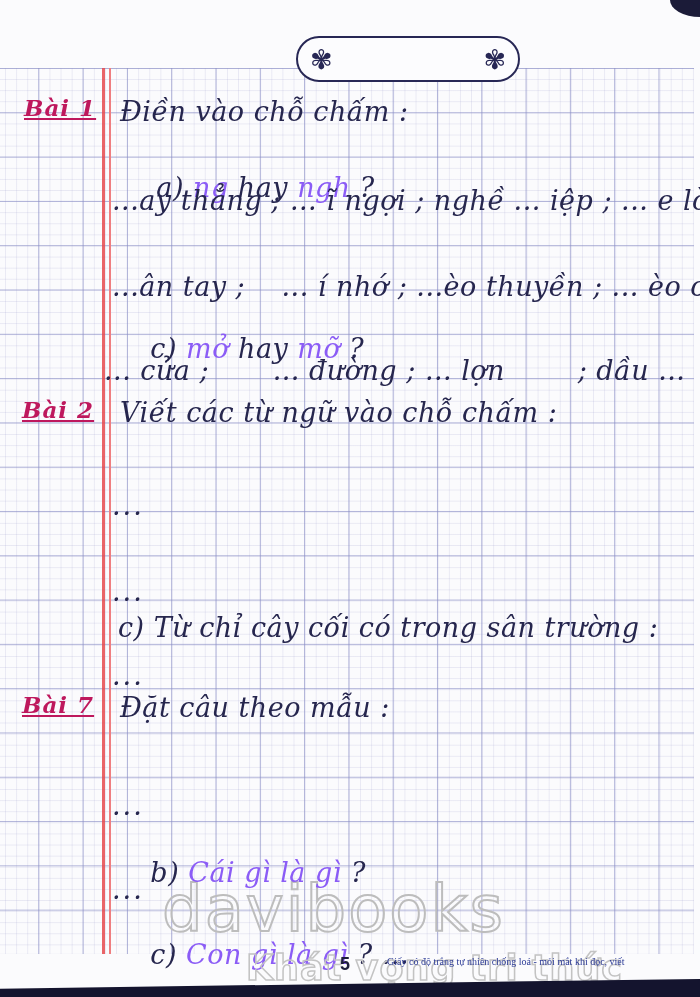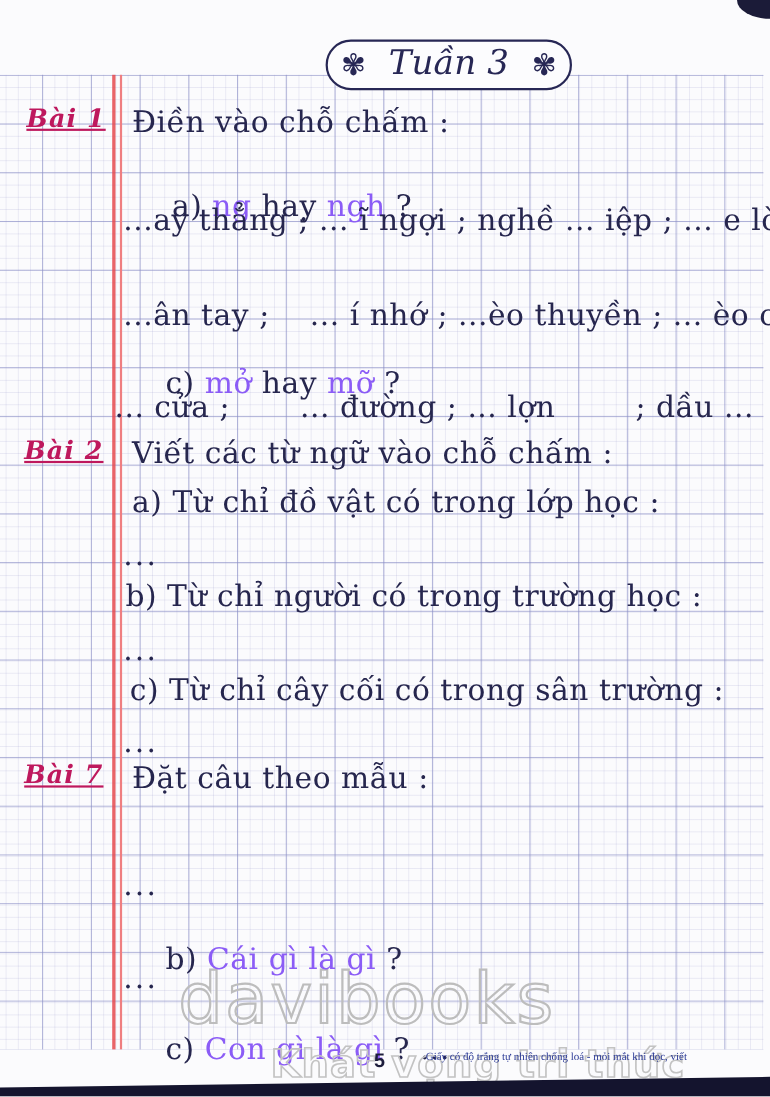--- a/index.html
+++ b/index.html
@@ -27,21 +27,21 @@
   .badge{position:absolute;left:296px;top:36px;width:224px;height:46px;
     border:2.5px solid #272755;border-radius:24px;background:#fcfcfe;
     display:flex;align-items:center;justify-content:space-between;
     padding:0 12px;box-sizing:border-box;z-index:3;}
   .flower{font-size:27px;line-height:1;color:#272755;
     font-family:"DejaVu Sans",sans-serif;}
   .badge-title{font-style:italic;font-size:31px;color:#272755;
     font-family:"DejaVu Serif",serif;transform:translateY(-2px);}
 
   
-  .line{position:absolute;white-space:pre;font-size:27px;
+  .line{position:absolute;white-space:pre;font-style:italic;font-size:27px;
     color:#26264e;letter-spacing:.5px;z-index:2;}
   .line span{white-space:pre;}
   .rd{color:#8b5cf6;}
   .label{position:absolute;white-space:pre;font-style:italic;font-weight:bold;
     font-size:23px;color:#be185d;letter-spacing:1px;z-index:2;text-decoration:underline;}
   .dots{letter-spacing:2px;}
 
   
   .wm-brand{position:absolute;left:162px;top:872px;font-family:"DejaVu Sans",sans-serif;
     font-weight:normal;font-size:64px;letter-spacing:2px;color:rgba(255,255,255,0);
@@ -66,21 +66,20 @@
 <body>
 
 <div class="page">
 
   <div class="grid"></div>
   <div class="margin-main"></div>
   <div class="margin-thin"></div>
 
   <div class="badge">
     <span class="flower">✾</span>
-    <span class="badge-title">Tuần 3</span>
     <span class="flower">✾</span>
   </div>
 
   <div class="label" style="left:24px;top:94px">Bài 1</div>
   <div class="line" style="left:120px;top:96px">Điền vào chỗ chấm :</div>
 
   <div class="line" style="left:120px;top:141px">
     <span>a) </span><span class="rd">ng</span><span> hay </span><span class="rd">ngh</span><span> ?</span>
   </div>
   <div class="line" style="left:112px;top:185px">...ay thẳng ; ... ĩ ngợi ; nghề ... iệp ; ... e lời</div>
@@ -88,24 +87,22 @@
   <div class="line" style="left:112px;top:271px">...ân tay ;    ... í nhớ ; ...èo thuyền ; ... èo cây</div>
 
   <div class="line" style="left:114px;top:302px">
     <span>c) </span><span class="rd">mở</span><span> hay </span><span class="rd">mỡ</span><span> ?</span>
   </div>
   <div class="line" style="left:104px;top:355px">... cửa ;       ... đường ; ... lợn        ; dầu ...</div>
 
   <div class="label" style="left:22px;top:396px">Bài 2</div>
   <div class="line" style="left:120px;top:397px">Viết các từ ngữ vào chỗ chấm :</div>
 
-  <div class="line" style="left:120px;top:441px">a) Từ chỉ đồ vật có trong lớp học :</div>
   <div class="line dots" style="left:112px;top:490px">...</div>
 
-  <div class="line" style="left:114px;top:527px">b) Từ chỉ người có trong trường học :</div>
   <div class="line dots" style="left:112px;top:576px">...</div>
 
   <div class="line" style="left:118px;top:612px">c) Từ chỉ cây cối có trong sân trường :</div>
   <div class="line dots" style="left:112px;top:660px">...</div>
 
   <div class="label" style="left:22px;top:691px">Bài 7</div>
   <div class="line" style="left:120px;top:692px">Đặt câu theo mẫu :</div>
 
   <div class="line dots" style="left:112px;top:790px">...</div>
 

